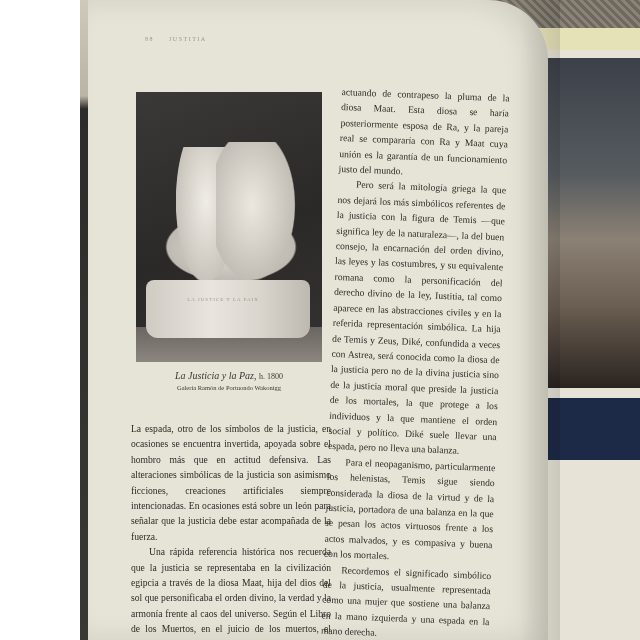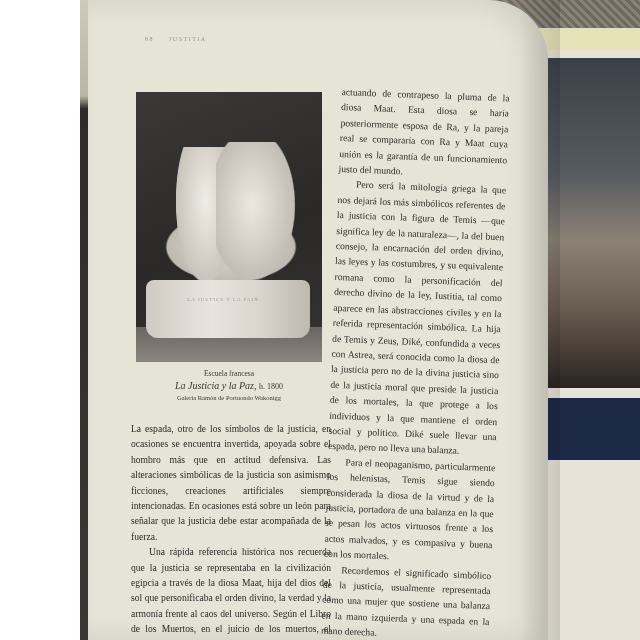--- a/index.html
+++ b/index.html
@@ -61,21 +61,20 @@
   <div class="wall"></div>
   <div class="floor"></div>
   <div class="sculpt3"></div>
   <div class="sculpt1"></div>
   <div class="sculpt2"></div>
   <div class="pedestal"></div>
   <div class="pedestal-label">LA JUSTICE Y LA PAIX</div>
 </div>
 
 <div class="caption">
-  <div class="c1">Escuela francesa</div>
   <div class="c2"><em>La Justicia y la Paz,</em> <span>h. 1800</span></div>
   <div class="c3">Galería Ramón de Portuondo Wakonigg</div>
 </div>
 
 <div class="col left-col">
   <p>La espada, otro de los símbolos de la justicia, en ocasiones se encuentra invertida, apoyada sobre el hombro más que en actitud defensiva. Las alteraciones simbólicas de la justicia son asimismo ficciones, creaciones artificiales siempre intencionadas. En ocasiones está sobre un león para señalar que la justicia debe estar acompañada de la fuerza.</p>
   <p class="ind">Una rápida referencia histórica nos recuerda que la justicia se representaba en la civilización egipcia a través de la diosa Maat, hija del dios del sol que personificaba el orden divino, la verdad y la armonía frente al caos del universo. Según el Libro de los Muertos, en el juicio de los muertos, el difunto se presentaba ante 42 jueces de los infiernos y se pesaba en la Sala de las Dos Verdades su corazón sobre una balanza,</p>
 </div>
 
 <div class="col right-col">

